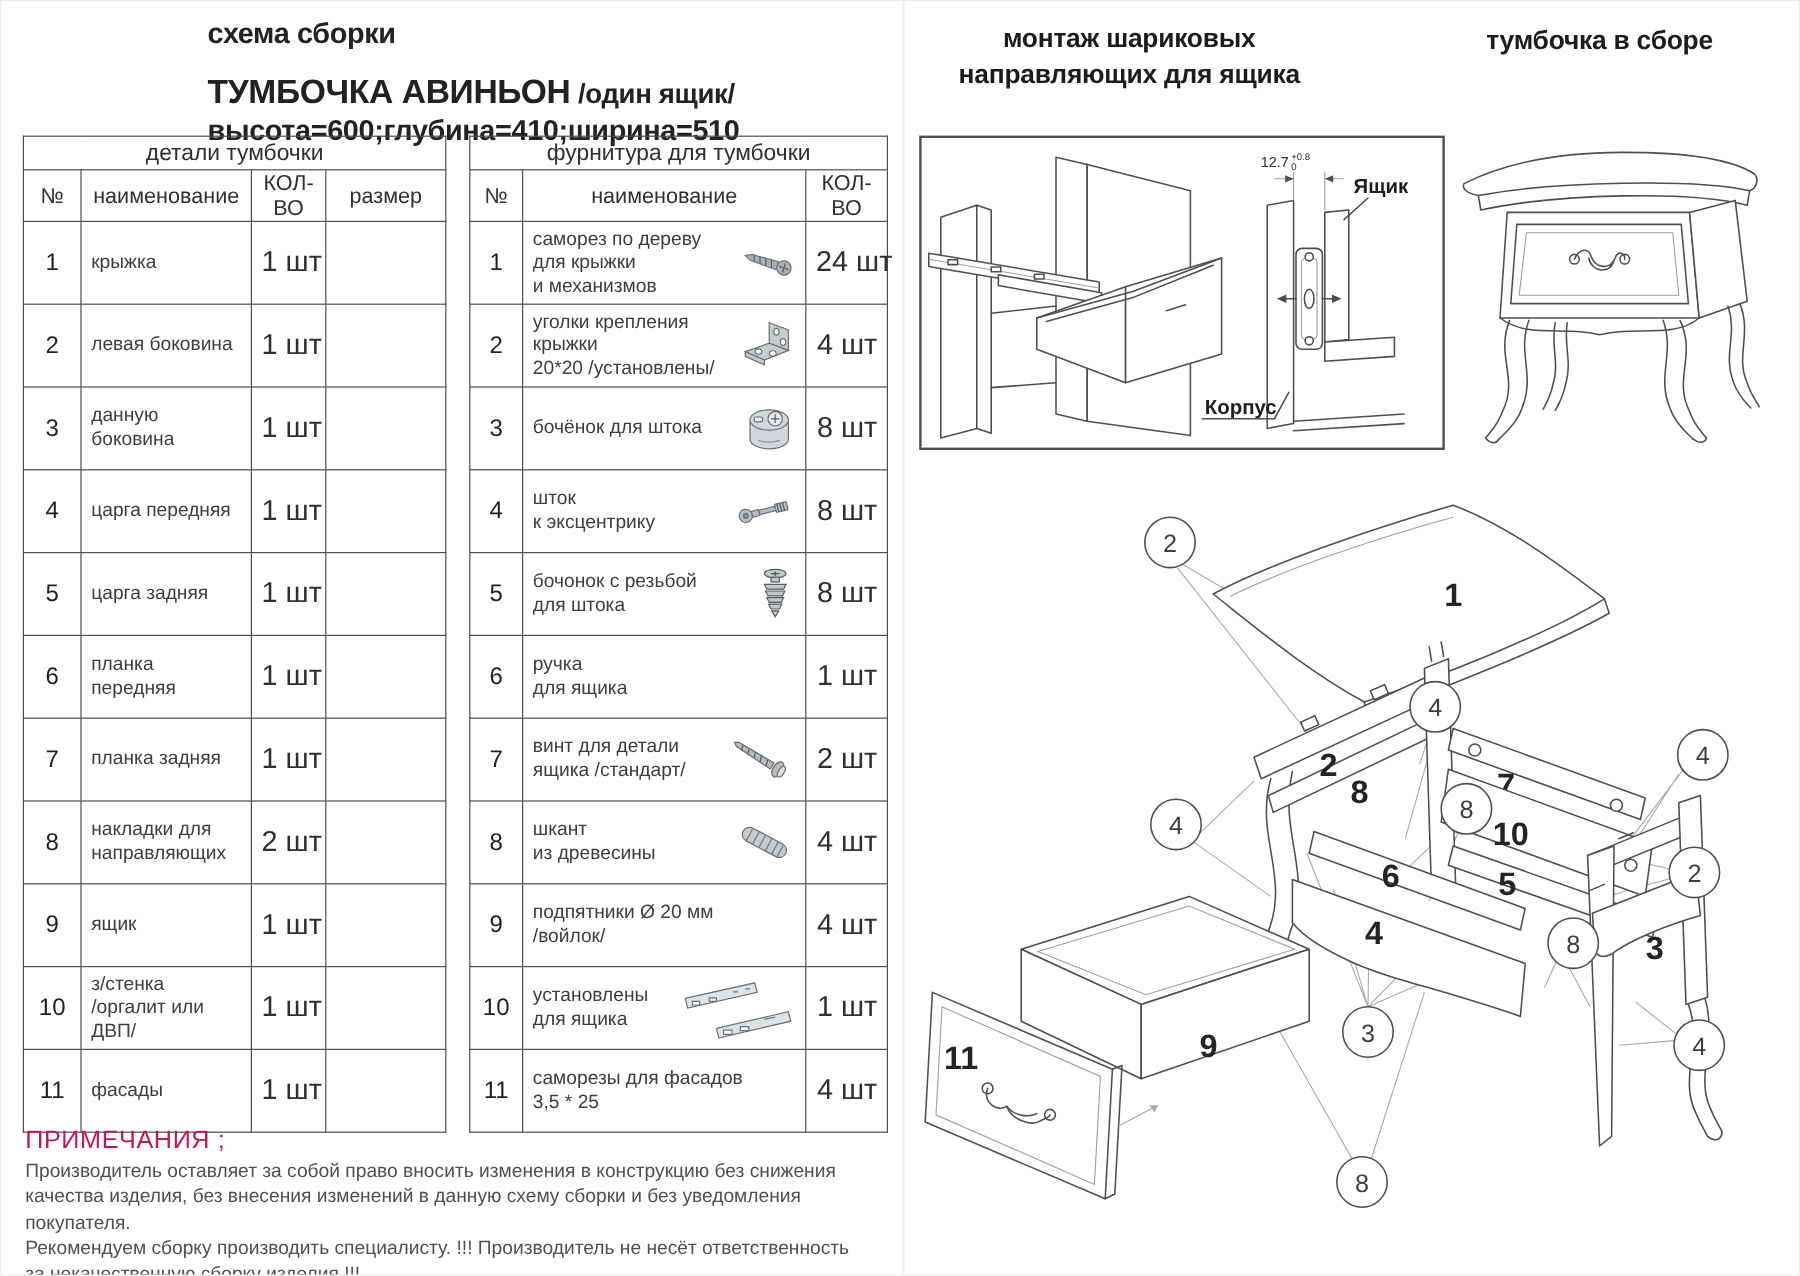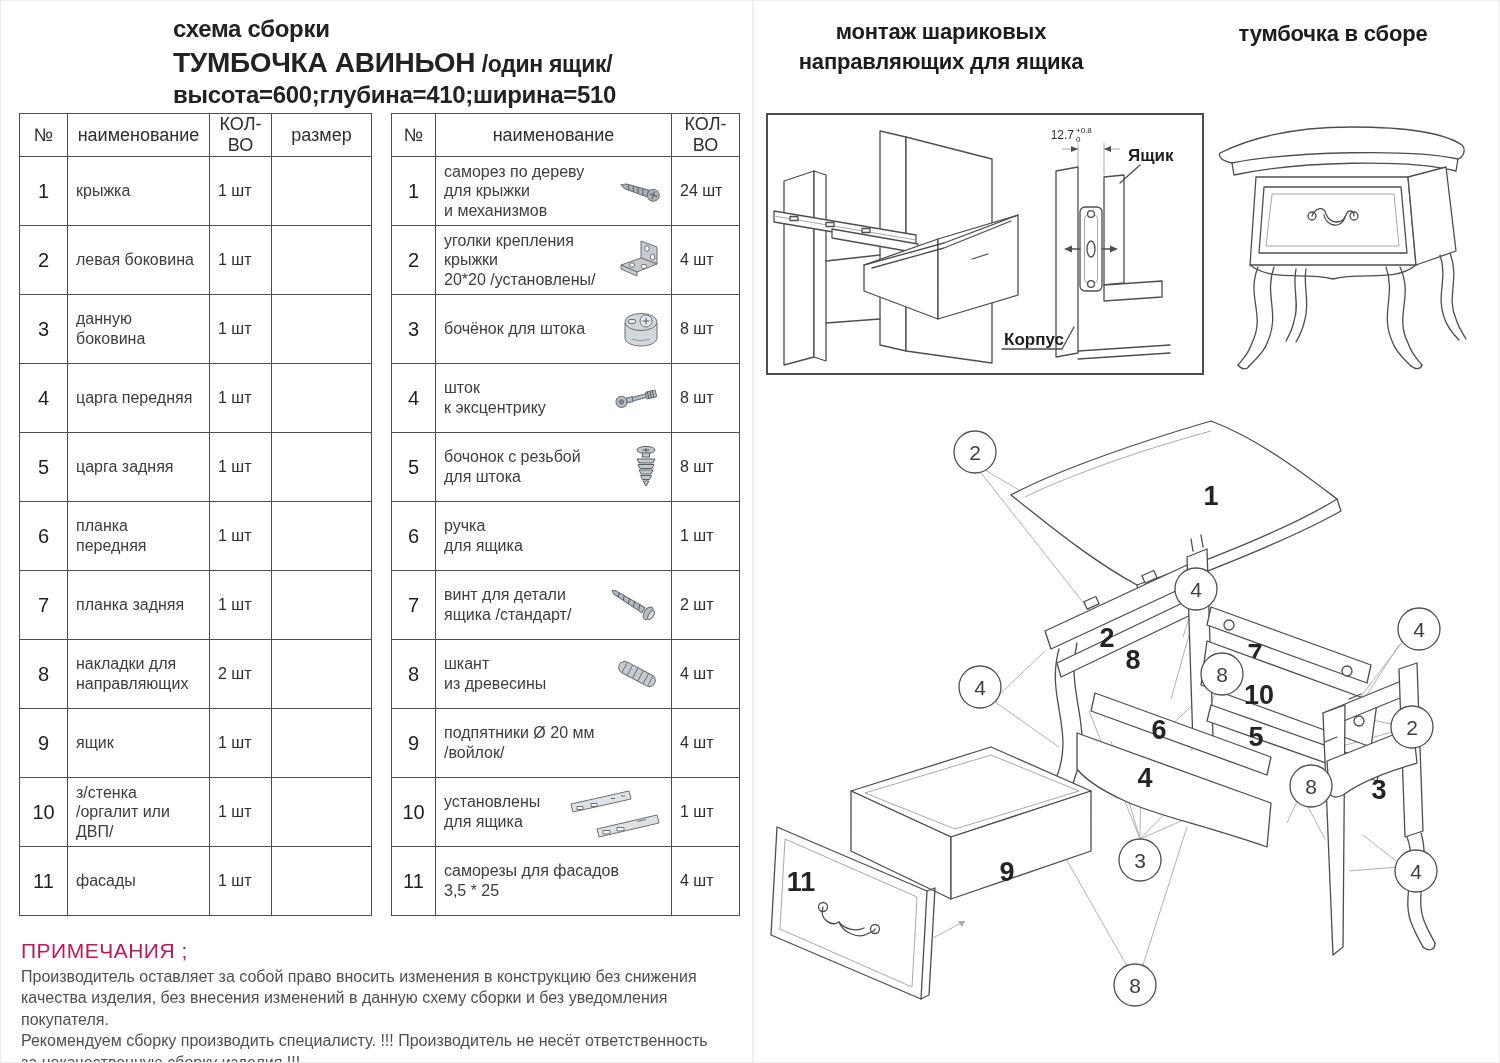--- a/index.html
+++ b/index.html
@@ -3,34 +3,34 @@
 <meta charset="utf-8">
 <style>
   html,body{margin:0;padding:0;background:#fff;}
   .page{position:relative;width:1500px;height:1063px;background:#fff;overflow:hidden;
         font-family:"Liberation Sans",sans-serif;color:#2e2e2e;border:1px solid #ececec;box-sizing:border-box;}
   .divider{position:absolute;left:751px;top:0;width:2px;height:1063px;background:#efefef;}
 
   
   .title-block{position:absolute;left:172px;top:14px;line-height:1.2;color:#222;}
   .title-l1{font-size:24px;font-weight:700;letter-spacing:-.3px;}
-  .title-l2{font-size:24px;font-weight:700;letter-spacing:-.3px;margin-top:2px;}
+  .title-l2{font-size:24px;font-weight:700;letter-spacing:-.3px;margin-top:16px;}
   .title-name{font-size:28px;}
   .title-sub{font-size:23px;font-weight:600;}
   .title-l3{font-size:24px;font-weight:700;letter-spacing:-.3px;margin-top:2px;}
 
   
   .tbl{position:absolute;border-collapse:collapse;table-layout:fixed;}
   .tbl th,.tbl td{border:1.5px solid #4d4d4d;padding:0 8px;font-weight:400;vertical-align:middle;box-sizing:border-box;}
   .tbl .ttl{font-size:19px;height:28px;text-align:center;color:#2f2f2f;font-weight:400;padding:0;}
   .tbl tr.hdr th{font-size:18px;height:35px;text-align:center;color:#2f2f2f;}
   .tbl tbody tr{height:69px;}
   .num{font-size:20px;font-weight:700;text-align:center;color:#1f1f1f;}
   .nm{font-size:16px;color:#3d3d3d;white-space:pre-line;line-height:1.22;}
-  .qty{font-size:16px;text-align:left;color:#2f2f2f;white-space:nowrap;}
+  .qty{font-size:24px;text-align:right;color:#2f2f2f;white-space:nowrap;}
   .nmwrap{display:flex;align-items:center;justify-content:space-between;gap:4px;}
   .hwicon{flex:0 0 auto;display:flex;align-items:center;}
 
   
   .notes{position:absolute;left:20px;top:938px;width:724px;color:#4f4f4f;}
   .notes-title{font-size:21px;letter-spacing:.5px;margin-bottom:3px;color:#be185d;}
   .notes-body{font-size:16px;line-height:1.34;white-space:pre-line;}
 
   
   .mount-title{position:absolute;left:772px;top:16px;width:336px;text-align:center;
@@ -70,20 +70,23 @@
   </div>
 
   <table class="tbl" style="left:18px;top:112px;width:352px;">
     <colgroup>
         <col style="width:48px">
         <col style="width:142px">
         <col style="width:62px">
         <col style="width:100px">
       </colgroup>
     <thead>
+      <tr>
+          <th class="ttl" colspan="4">детали тумбочки</th>
+        </tr>
       <tr class="hdr">
         <th>№</th>
         <th>наименование</th>
         <th>КОЛ- ВО</th>
         <th>размер</th>
       </tr>
     </thead>
     <tbody>
       <tr>
           <td class="num">1</td>
@@ -156,20 +159,23 @@
     </tbody>
   </table>
 
   <table class="tbl" style="left:390px;top:112px;width:348px;">
     <colgroup>
         <col style="width:44px">
         <col style="width:236px">
         <col style="width:68px">
       </colgroup>
     <thead>
+      <tr>
+          <th class="ttl" colspan="3">фурнитура для тумбочки</th>
+        </tr>
       <tr class="hdr">
         <th>№</th>
         <th>наименование</th>
         <th>КОЛ- ВО</th>
       </tr>
     </thead>
     <tbody>
       <tr>
         <td class="num" style="font-weight:400;">1</td>
         <td>

